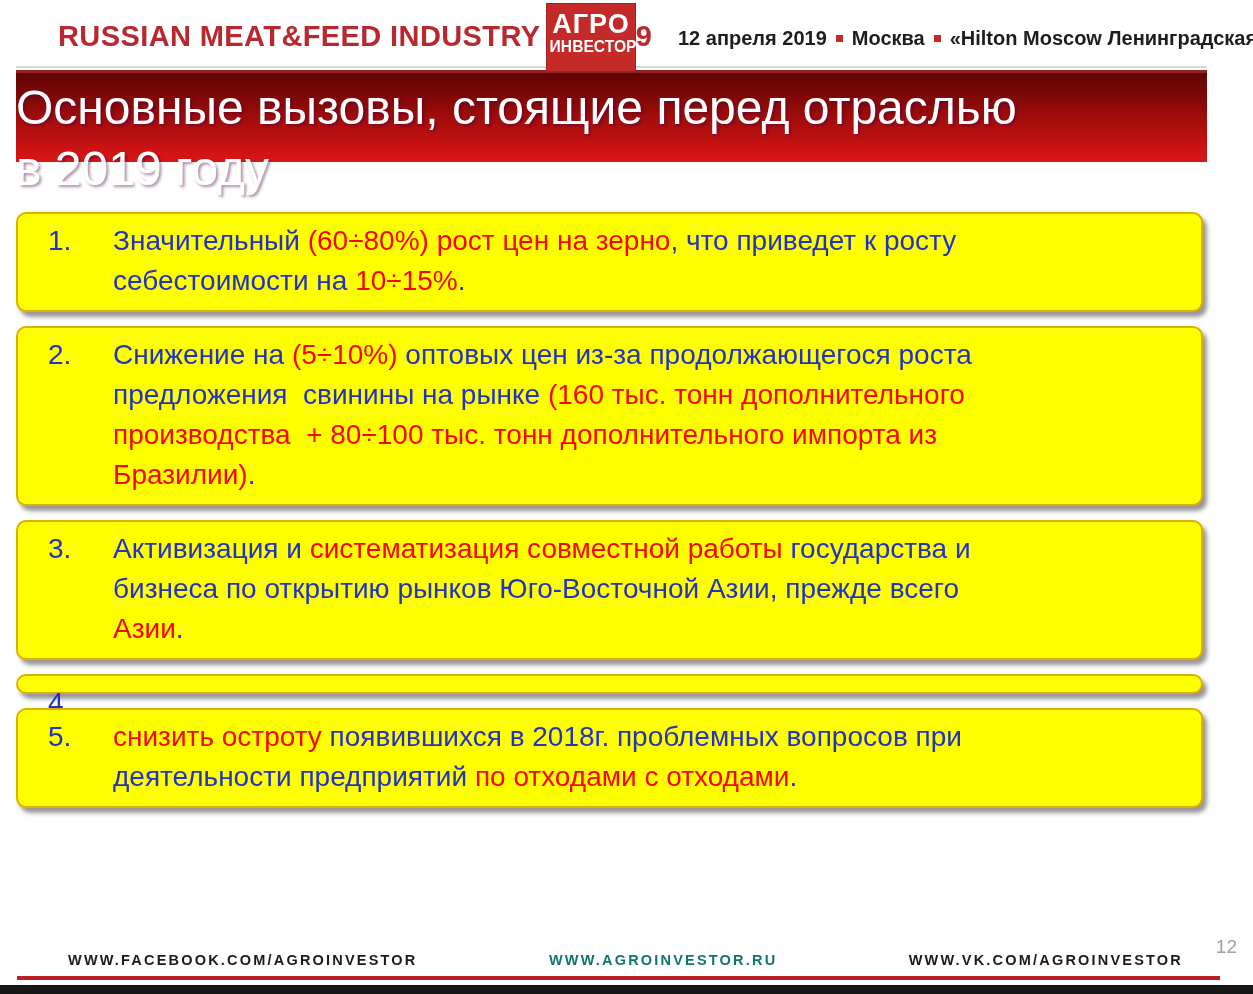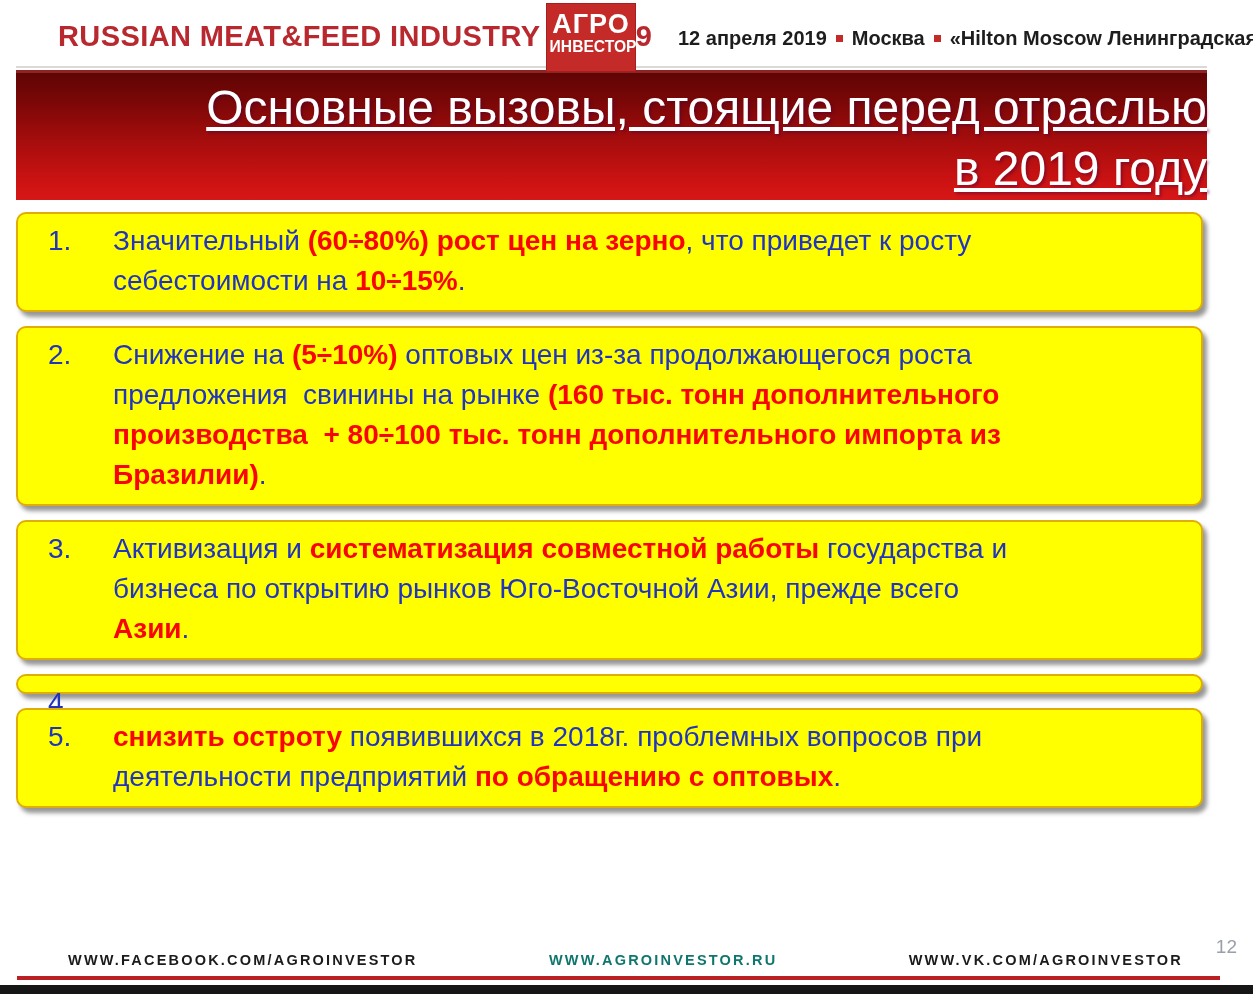--- a/index.html
+++ b/index.html
@@ -15,35 +15,35 @@
   .logo-top{font-size:27px;font-weight:bold;letter-spacing:1px;margin-top:7px;line-height:28px;}
   .logo-bottom{font-size:17px;font-weight:bold;letter-spacing:0;line-height:18px;transform:scaleX(.92);transform-origin:center;}
   .event-details{position:absolute;left:678px;top:27px;font-size:20px;font-weight:bold;
                  color:#1d1d1d;white-space:nowrap;}
   .sq{display:inline-block;width:7px;height:7px;background:#c42a28;margin:0 9px 2px 9px;
       vertical-align:middle;}
 
   .header-rule{position:absolute;top:66px;left:16px;width:1191px;height:2px;background:#d9d9d9;}
 
   
-  .title-banner{position:absolute;top:70px;left:16px;width:1191px;height:130px;
+  .title-banner{position:absolute;top:70px;left:16px;width:1191px;height:92px;
     border-top:3px solid #8e2424;box-sizing:border-box;
     background:linear-gradient(to bottom,#600404 0%,#7a0707 22%,#a80d0d 55%,#cf1313 88%,#d61717 100%);
-    color:#ffffff;text-align:right;font-size:48px;line-height:61px;padding-top:4px;
-    text-shadow:2px 2px 3px rgba(70,0,60,.45);text-decoration:underline;}
+    color:#ffffff;text-align:left;font-size:48px;line-height:61px;padding-top:4px;
+    text-shadow:2px 2px 3px rgba(70,0,60,.45);}
 
   
   .challenges{position:absolute;top:212px;left:16px;width:1187px;}
   .box{position:relative;background:#ffff00;border:2px solid #dfae00;border-radius:10px;
        box-shadow:4px 5px 4px rgba(125,125,125,.8);margin-bottom:14px;box-sizing:border-box;
        padding:7px 25px 9px 95px;font-size:28px;line-height:40px;color:#2134be;}
   .num{position:absolute;left:30px;top:7px;color:#2134be;}
   .itext{white-space:pre-wrap;}
   .seg-blue{color:#2134be;}
-  .seg-red{color:#f90500;font-weight:bold;}
+  .seg-red{color:#f90500;font-weight:normal;}
 
   
   .page-number{position:absolute;top:936px;right:16px;font-size:19px;color:#9aa0a8;text-align:right;}
   .footer-links{position:absolute;top:952px;left:68px;width:1115px;display:flex;
                 justify-content:space-between;font-size:14.5px;font-weight:bold;
                 letter-spacing:2.2px;color:#1b1b1b;white-space:nowrap;}
   .flink.red{color:#0f766e;}
   .footer-red-rule{position:absolute;top:976px;left:17px;width:1203px;height:4px;background:#bb2025;}
   .bottom-bar{position:absolute;bottom:0;left:0;width:1253px;height:9px;background:#161616;}
 </style>
@@ -75,21 +75,21 @@
 себестоимости на </span><span class="seg-red">10÷15%</span><span class="seg-blue">.</span></span></div>
       <div class="box"><span class="num">2.</span><span class="itext"><span class="seg-blue">Снижение на </span><span class="seg-red">(5÷10%)</span><span class="seg-blue"> оптовых цен из-за продолжающегося роста
 предложения  свинины на рынке </span><span class="seg-red">(160 тыс. тонн дополнительного
 производства  + 80÷100 тыс. тонн дополнительного импорта из
 Бразилии)</span><span class="seg-blue">.</span></span></div>
       <div class="box"><span class="num">3.</span><span class="itext"><span class="seg-blue">Активизация и </span><span class="seg-red">систематизация совместной работы</span><span class="seg-blue"> государства и
 бизнеса по открытию рынков Юго-Восточной Азии, прежде всего
 </span><span class="seg-red">Азии</span><span class="seg-blue">.</span></span></div>
       <div class="box"><span class="num">4.</span></div>
       <div class="box"><span class="num">5.</span><span class="itext"><span class="seg-red">снизить остроту</span><span class="seg-blue"> появившихся в 2018г. проблемных вопросов при
-деятельности предприятий </span><span class="seg-red">по обращению с оптовых</span><span class="seg-blue">.</span></span></div>
+деятельности предприятий </span><span class="seg-red">по отходами с отходами</span><span class="seg-blue">.</span></span></div>
     </main>
 
   <div class="page-number">12</div>
 
   <div class="footer-links">
     <span class="flink">WWW.FACEBOOK.COM/AGROINVESTOR</span>
     <span class="flink red">WWW.AGROINVESTOR.RU</span>
     <span class="flink">WWW.VK.COM/AGROINVESTOR</span>
   </div>
 

